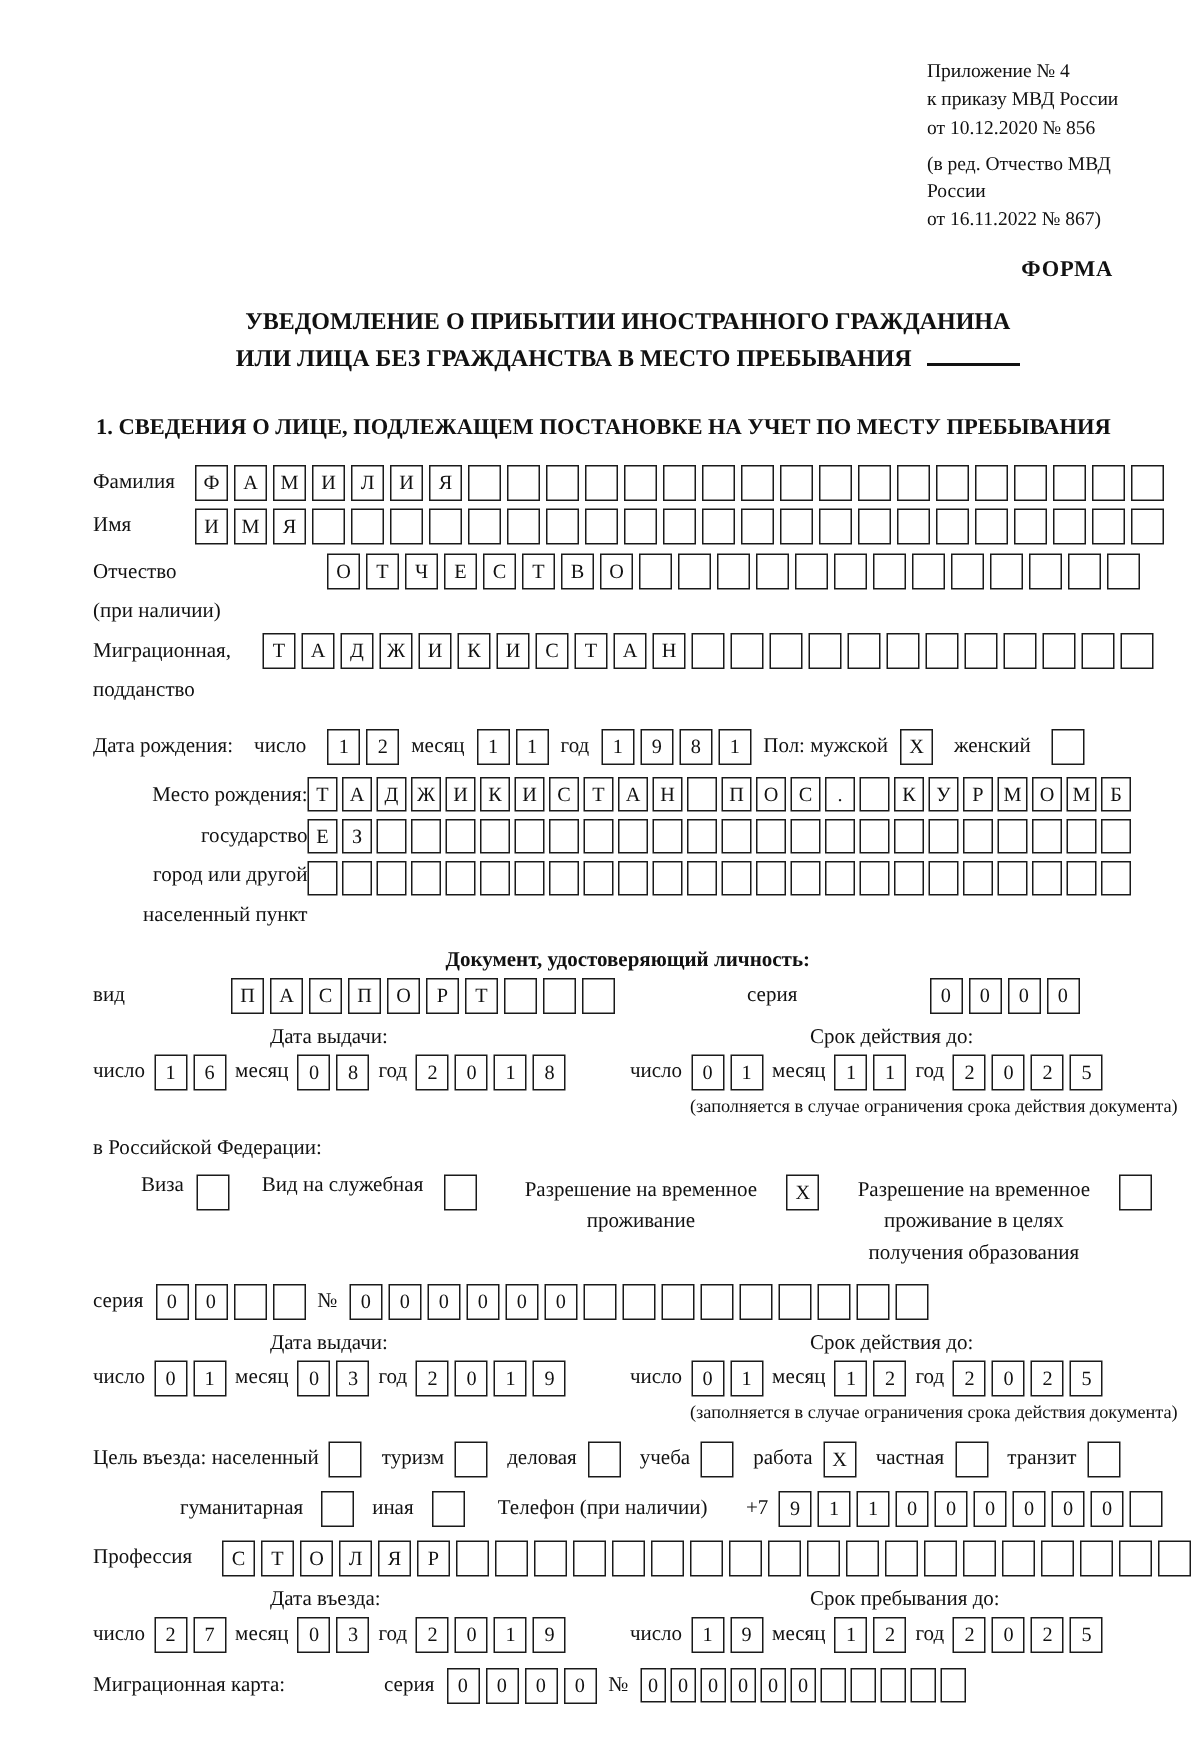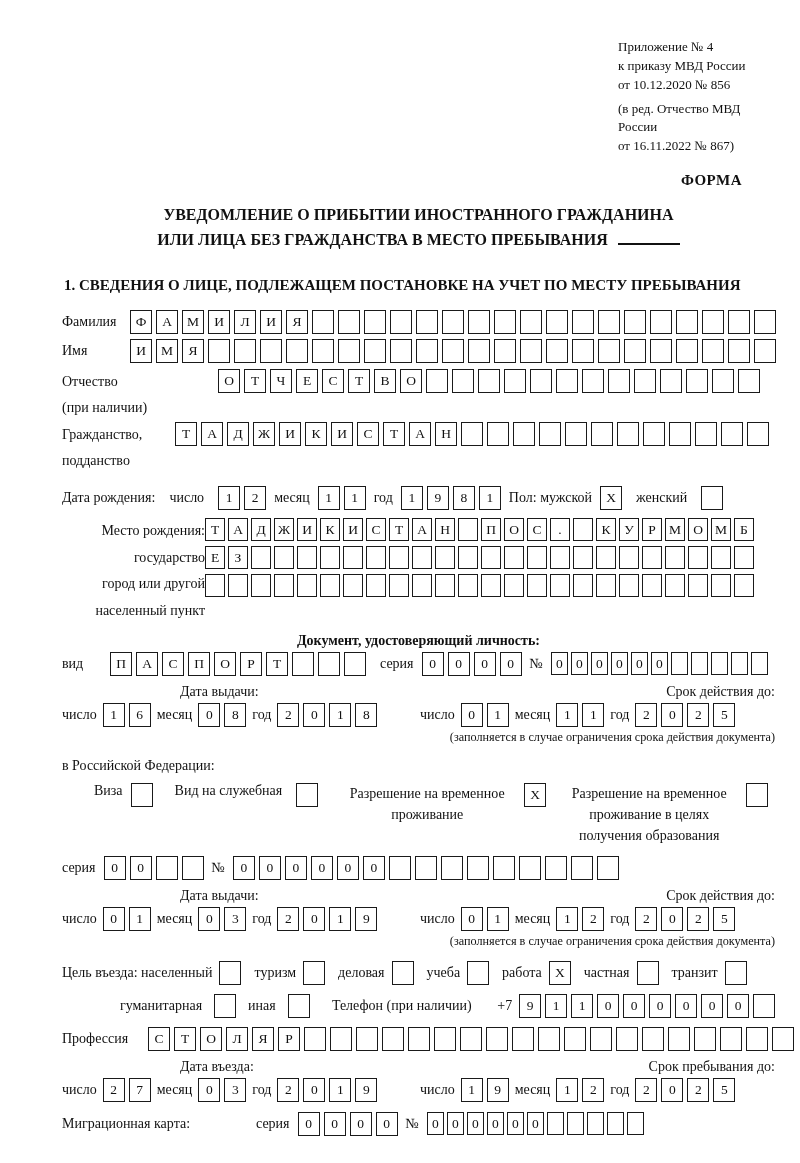--- a/index.html
+++ b/index.html
@@ -12,21 +12,21 @@
   
   .annex{margin-left:556px;font-size:13px;line-height:1.45;}
   .edition{margin-left:556px;font-size:13px;line-height:1.45;margin-top:5px;}
   .form-label{text-align:right;padding-right:33px;font-weight:bold;font-size:15px;margin-top:16px;letter-spacing:.5px;}
   
   .title{ text-align:center;font-weight:bold;font-size:16px;line-height:1.55;margin-top:14px;}
   .blank-line{display:inline-block;width:62px;border-bottom:2px solid #111;margin-left:10px;vertical-align:baseline;}
   .section-heading{font-weight:bold;font-size:15px;margin-top:24px;margin-left:2px;white-space:nowrap;}
   
   .row{display:flex;align-items:center;margin-top:5px;}
-  .row.tight{margin-top:3px;}
+  .row.tight{margin-top:3px;gap:44px;}
   .lbl{flex:0 0 auto;}
   .lblcol{flex:0 0 auto;line-height:1.85;}
   .cells{display:inline-flex;gap:4px;flex:0 0 auto;}
   .cell{
     width:22px;height:24px;border:1.6px solid #1a1a1a;box-sizing:border-box;
     display:flex;align-items:center;justify-content:center;
     font-size:13.5px;flex:0 0 auto;background:#fff;
   }
   .cells.compact .cell{width:20px;height:23px;}
   .cells.compact{gap:3px;}
@@ -39,26 +39,26 @@
   .w113{width:113px;}
   .w156{width:156px;}
   .w143{width:143px;text-align:right;}
   .w48{width:48px;}
   .stack{display:flex;align-items:flex-start;margin-top:6px;}
   .stack .boxescol{display:flex;flex-direction:column;gap:5px;}
   .doc-header{text-align:center;font-weight:bold;font-size:14px;margin-top:8px;}
   
   .date-block{display:flex;margin-top:8px;}
   .date-col.left{flex:0 0 358px;}
-  .date-col.right{flex:1 1 auto;text-align:right;}
+  .date-col.right{flex:1 1 auto;}
   .date-caption{font-size:14px;margin-bottom:3px;}
   .date-caption.left-c{padding-left:118px;}
   .date-caption.right-c{padding-left:120px;}
   .date-line{display:flex;align-items:center;gap:6px;}
-  .date-note{font-size:12.2px;margin-top:3px;white-space:nowrap;}
+  .date-note{font-size:12.2px;margin-top:3px;white-space:nowrap;margin-left:40px;}
   .plain{margin-top:10px;line-height:1.6;}
   
   .cb-row{display:flex;align-items:flex-start;margin-top:6px;margin-left:32px;}
   .cb-item{display:flex;align-items:flex-start;}
   .cb-label-multi{text-align:center;line-height:1.5;}
   
   .purpose-row{display:flex;align-items:center;margin-top:12px;flex-wrap:nowrap;}
   .purpose-row .cells{margin-left:7px;}
   .purpose-row .lbl{margin-left:13px;}
   .purpose-row .lbl:first-child{margin-left:0;}
@@ -174,21 +174,21 @@
         <span class="cell"></span>
         <span class="cell"></span>
         <span class="cell"></span>
         <span class="cell"></span>
         <span class="cell"></span>
       </span>
   </div>
 
   <div class="stack" style="margin-top:2px;">
     <span class="lblcol w113">
-      <span>Гражданство,</span><br>
+      <span>Миграционная,</span><br>
       <span>подданство</span>
     </span>
     <span class="cells">
         <span class="cell">Т</span>
         <span class="cell">А</span>
         <span class="cell">Д</span>
         <span class="cell">Ж</span>
         <span class="cell">И</span>
         <span class="cell">К</span>
         <span class="cell">И</span>

